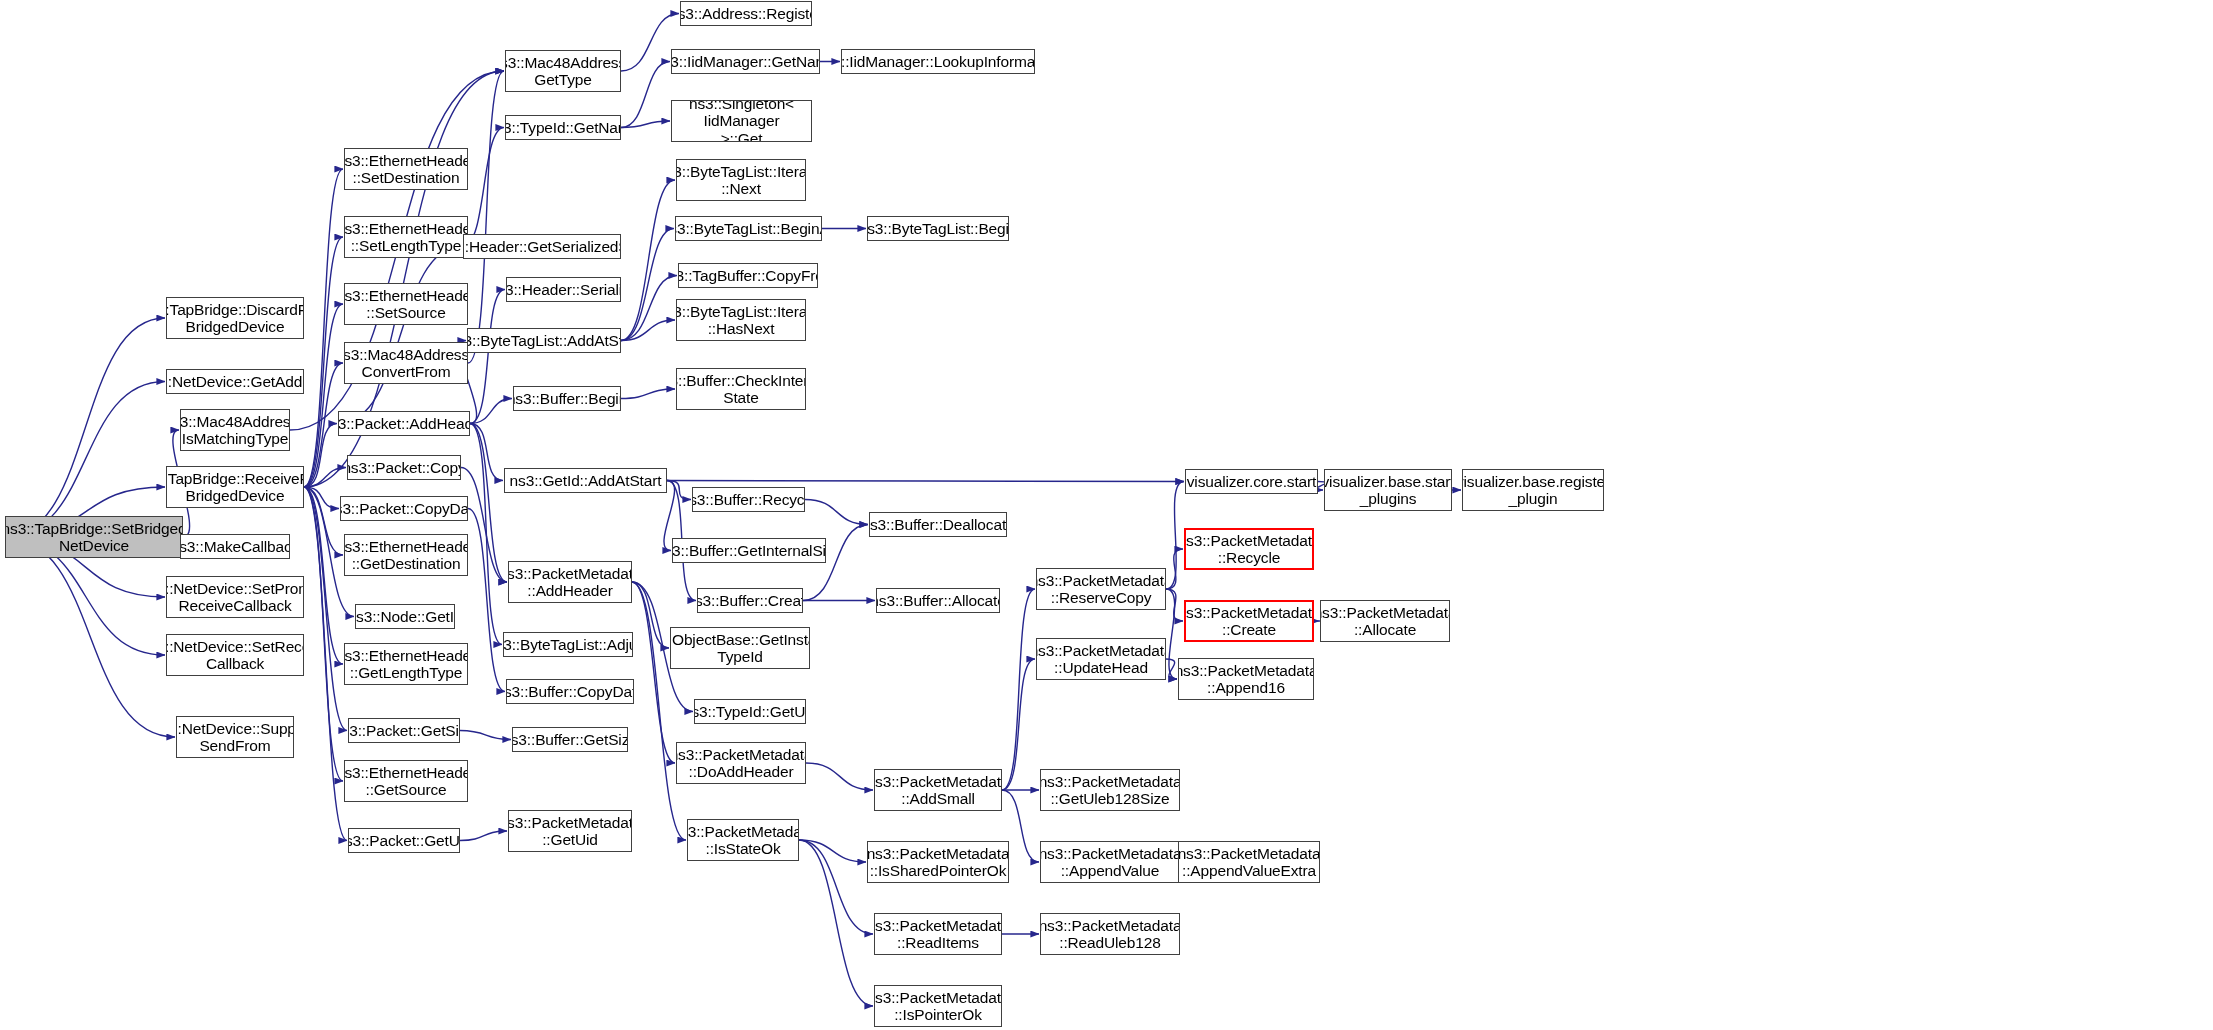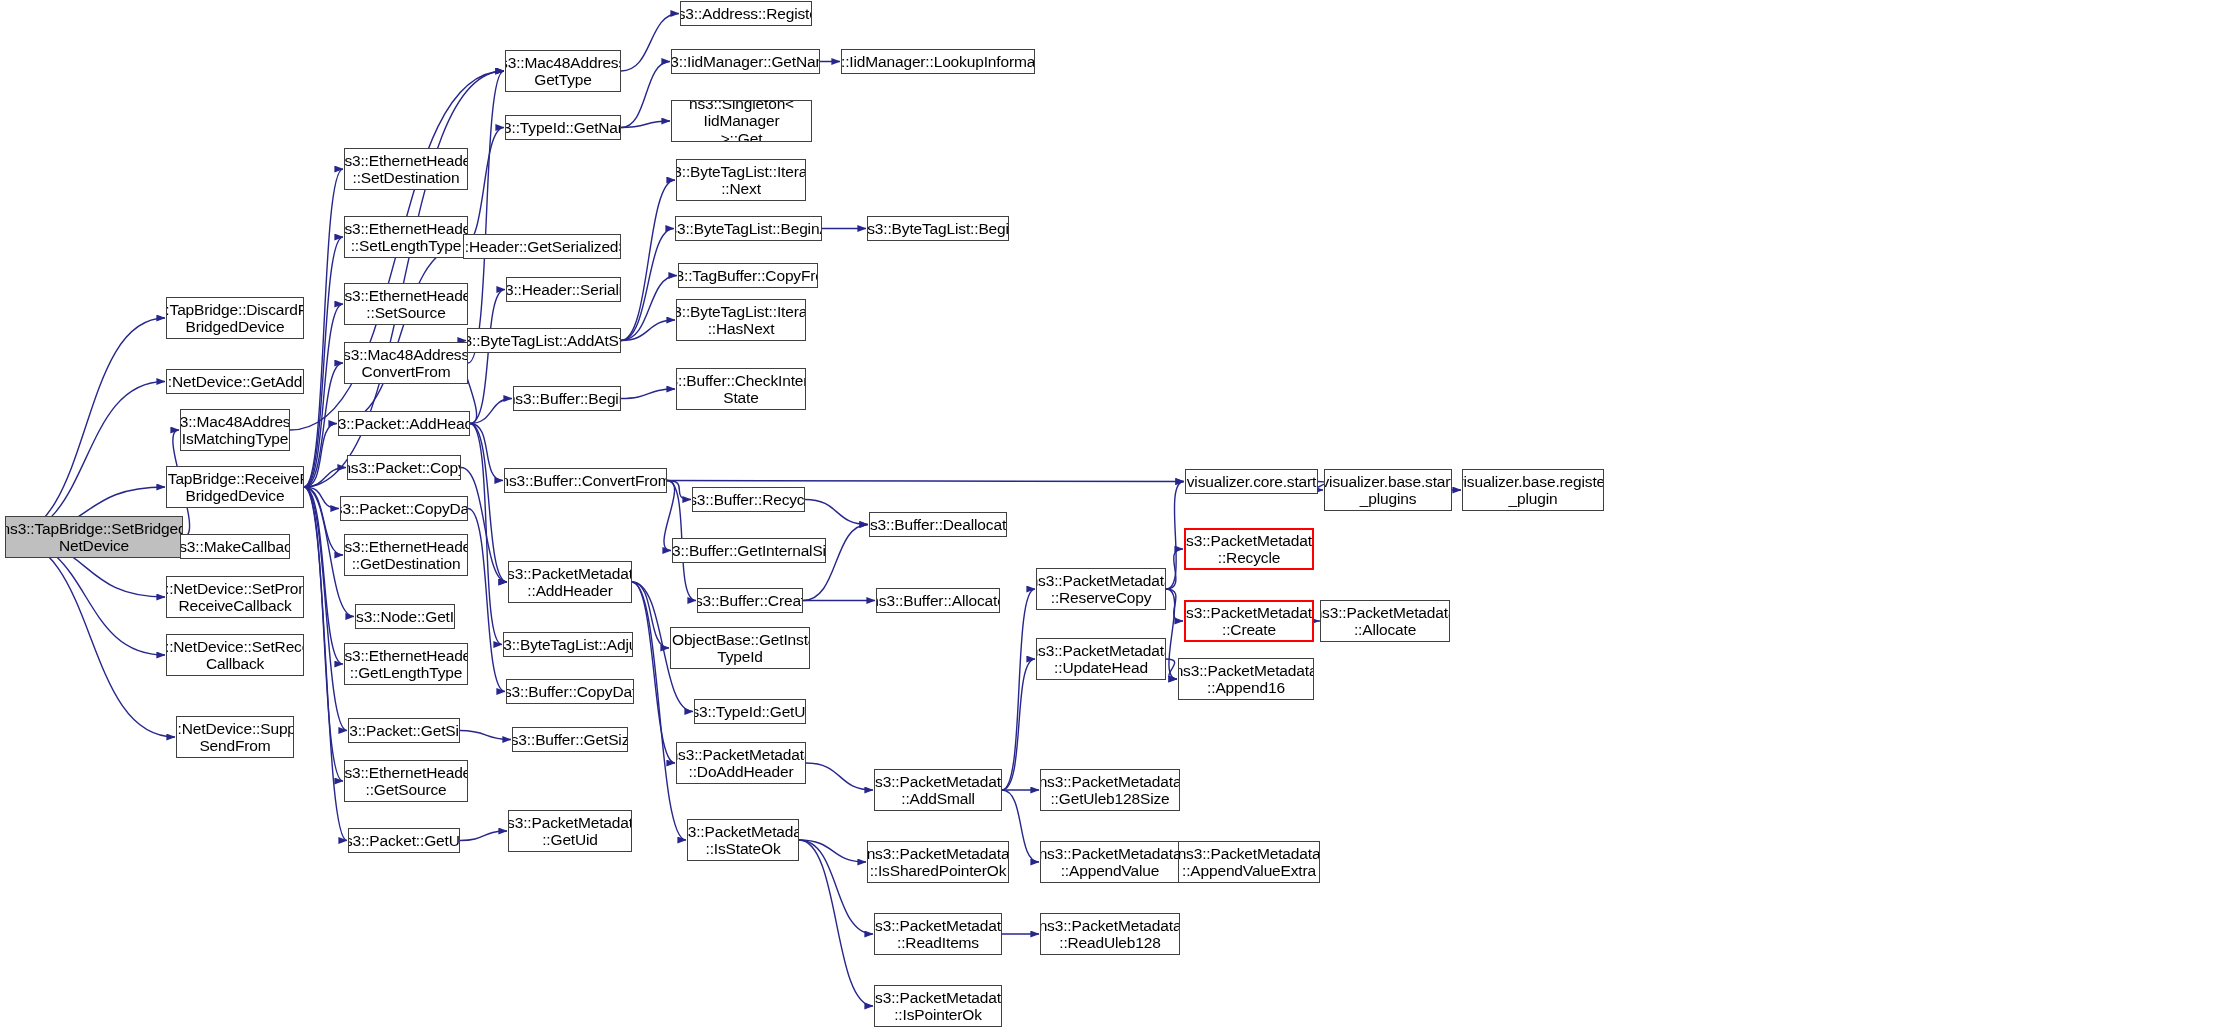--- a/index.html
+++ b/index.html
@@ -180,21 +180,21 @@
       <div class="node" style="left: 344px; top: 760px; width: 124px; height: 42px;"><span>ns3::EthernetHeader
 ::GetSource</span></div>
       <div class="node" style="left: 348px; top: 828px; width: 112px; height: 25px;"><span>ns3::Packet::GetUid</span></div>
       <div class="node" style="left: 505px; top: 50px; width: 116px; height: 42px;"><span>ns3::Mac48Address::
 GetType</span></div>
       <div class="node" style="left: 505px; top: 115px; width: 116px; height: 25px;"><span>ns3::TypeId::GetName</span></div>
       <div class="node" style="left: 463px; top: 234px; width: 158px; height: 25px;"><span>ns3::Header::GetSerializedSize</span></div>
       <div class="node" style="left: 506px; top: 277px; width: 115px; height: 25px;"><span>ns3::Header::Serialize</span></div>
       <div class="node" style="left: 467px; top: 328px; width: 154px; height: 25px;"><span>ns3::ByteTagList::AddAtStart</span></div>
       <div class="node" style="left: 513px; top: 386px; width: 108px; height: 25px;"><span>ns3::Buffer::Begin</span></div>
-      <div class="node" style="left: 504px; top: 468px; width: 163px; height: 25px;"><span>ns3::Buffer::ConvertFrom</span></div>
+      <div class="node" style="left: 504px; top: 468px; width: 163px; height: 25px;"><span>ns3::GetId::AddAtStart</span></div>
       <div class="node" style="left: 508px; top: 561px; width: 124px; height: 42px;"><span>ns3::PacketMetadata
 ::AddHeader</span></div>
       <div class="node" style="left: 503px; top: 632px; width: 130px; height: 25px;"><span>ns3::ByteTagList::Adjust</span></div>
       <div class="node" style="left: 506px; top: 679px; width: 128px; height: 25px;"><span>ns3::Buffer::CopyData</span></div>
       <div class="node" style="left: 512px; top: 727px; width: 116px; height: 25px;"><span>ns3::Buffer::GetSize</span></div>
       <div class="node" style="left: 508px; top: 810px; width: 124px; height: 42px;"><span>ns3::PacketMetadata
 ::GetUid</span></div>
       <div class="node" style="left: 680px; top: 1px; width: 132px; height: 25px;"><span>ns3::Address::Register</span></div>
       <div class="node" style="left: 671px; top: 49px; width: 149px; height: 25px;"><span>ns3::IidManager::GetName</span></div>
       <div class="node" style="left: 671px; top: 100px; width: 141px; height: 42px;"><span>ns3::Singleton&lt; IidManager

